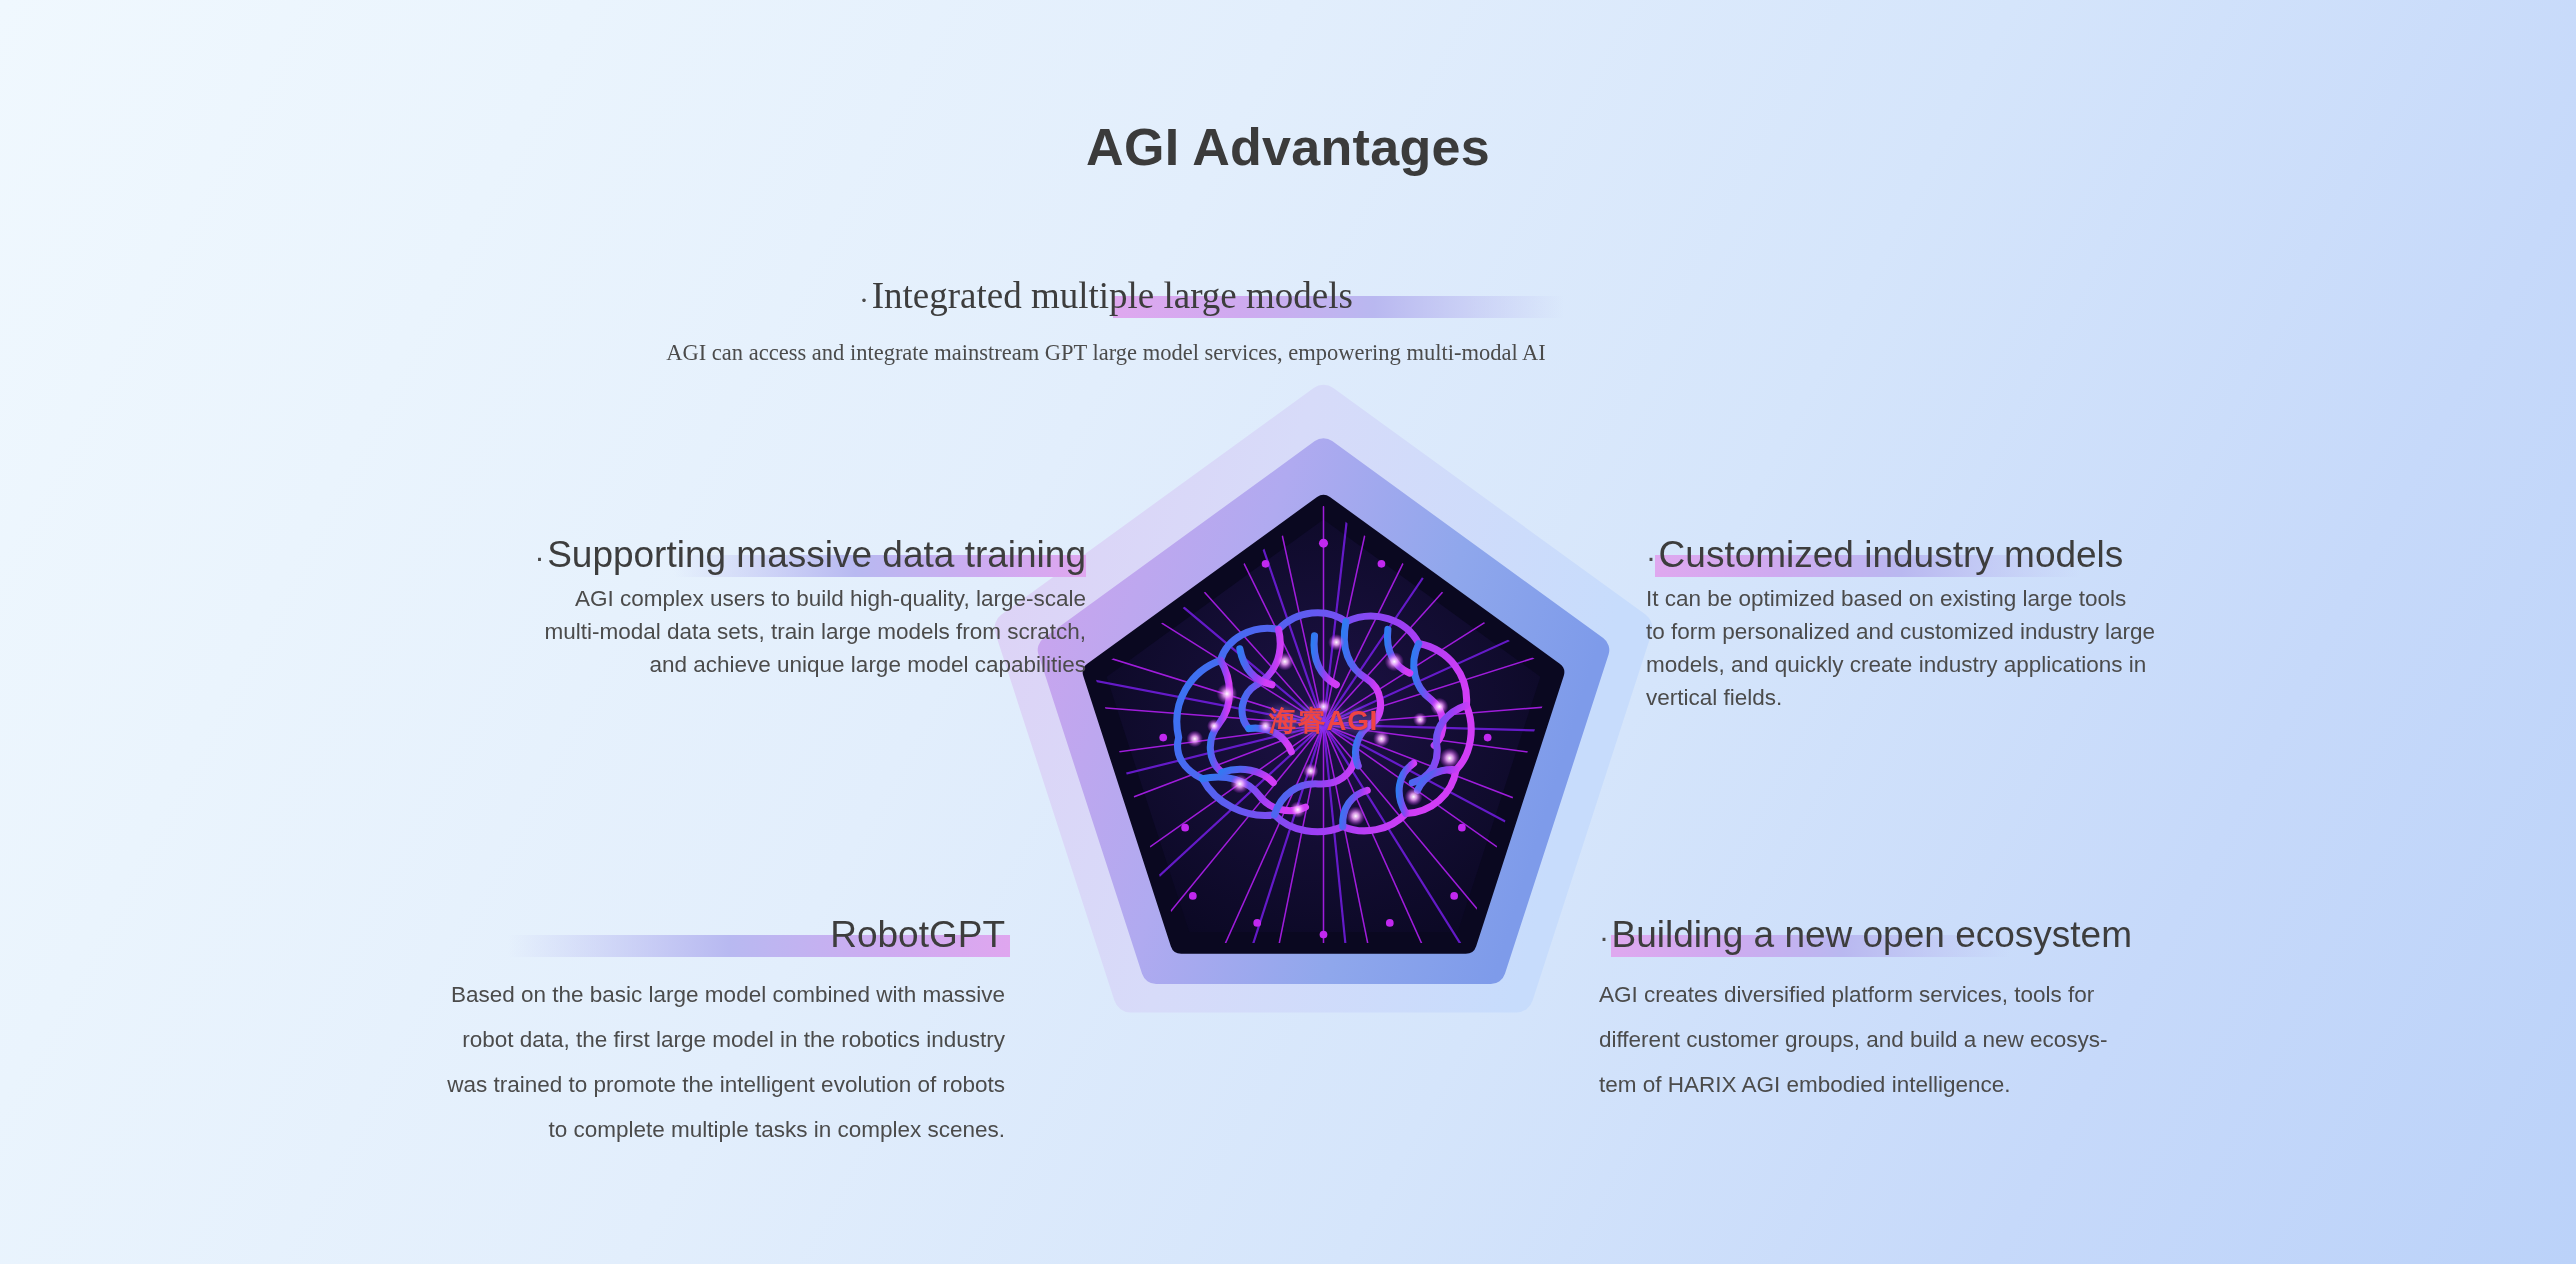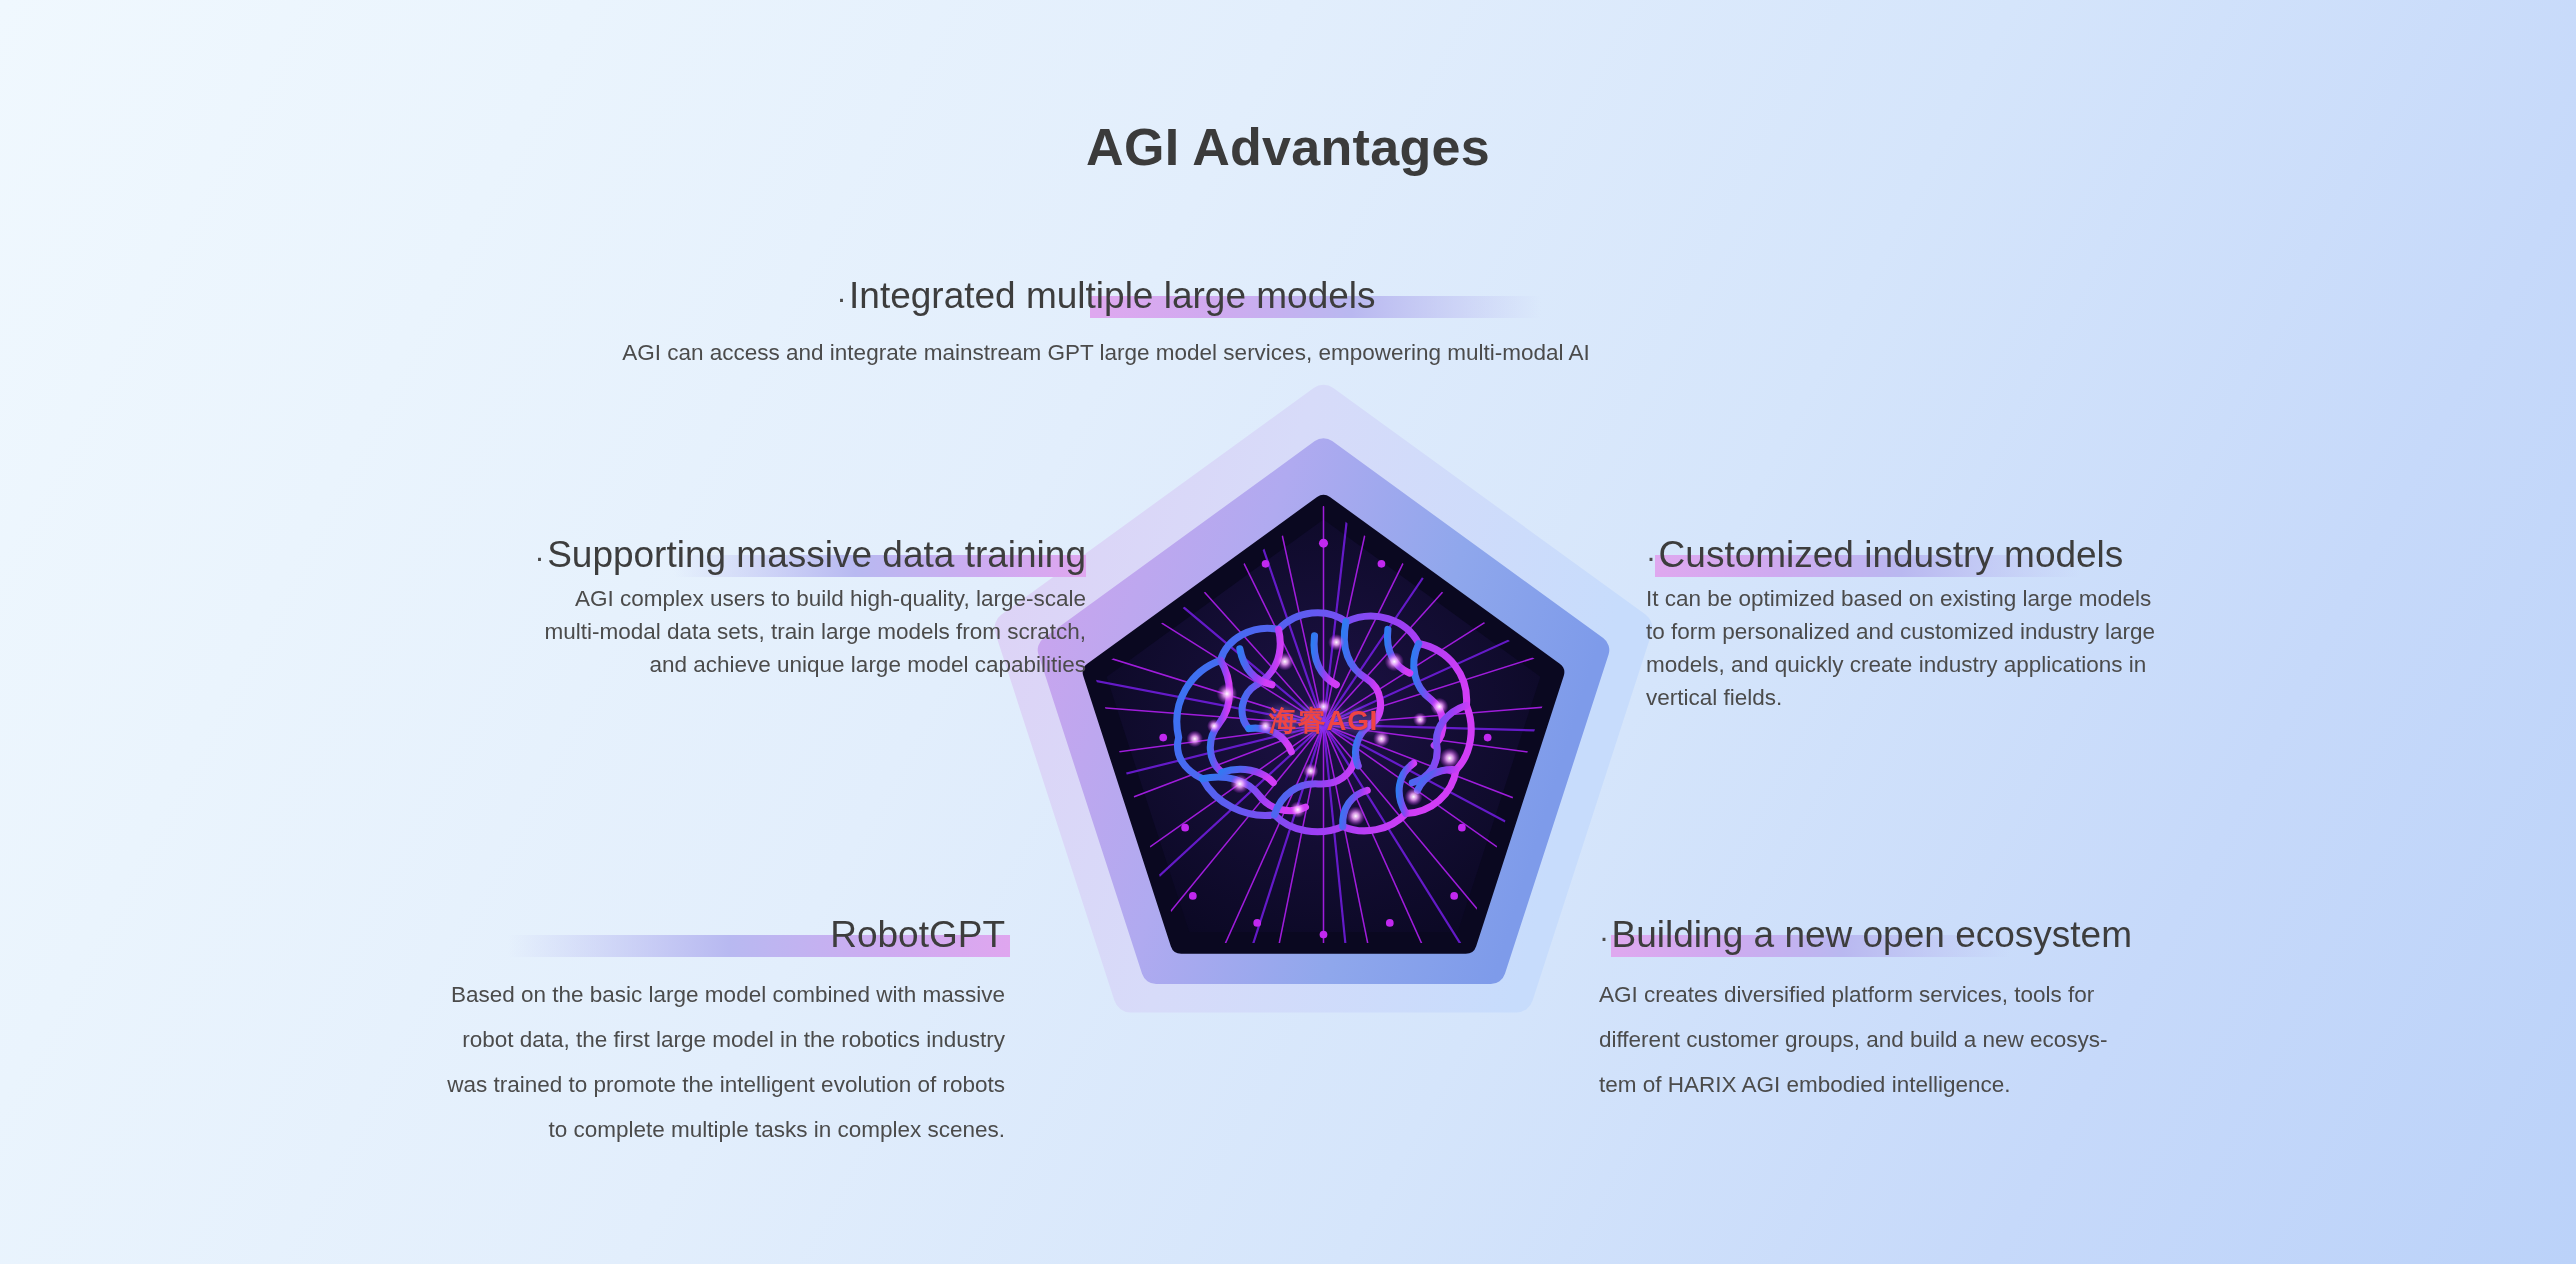--- a/index.html
+++ b/index.html
@@ -41,21 +41,21 @@
   .body{
     font-size:22.5px; color:#4b4b4b; line-height:1.46; font-weight:400;
   }
   .body .ln{ display:block; white-space:nowrap; }
 
   
   .hl-ltr{ background:linear-gradient(90deg,#dfa8ef 0%,#cfaaf0 28%,#b9b8f0 58%,rgba(186,200,244,0) 100%); }
   .hl-rtl{ background:linear-gradient(90deg,rgba(186,205,245,0) 0%,#b8b9f1 44%,#ceabf1 76%,#dfa6ef 100%); }
 
   
-  #blk-top{ left:0; top:277px; width:2212px; text-align:center; }
+  #blk-top{ left:0; top:277px; width:2212px; text-align:center;font-family:Liberation Serif, serif; }
   #blk-top .head{ }
   #blk-top .hl{ left:254px; width:451px; }
   #blk-top .body{ margin-top:20px; text-align:center; }
 
   #blk-left-top{ right:1490px; top:536px; text-align:right; }
   #blk-left-top .hl{ right:0; width:412px; }
   #blk-left-top .body{ margin-top:7.7px; text-align:right; }
 
   #blk-left-bottom{ right:1571px; top:916px; text-align:right; }
   #blk-left-bottom .hl{ right:-5.2px; width:502px; }
@@ -295,21 +295,21 @@
       <span class="ln">to complete multiple tasks in complex scenes.</span>
     </div>
   </div>
 
   <div class="block" id="blk-right-top">
     <div class="head">
       <span class="hl hl-ltr"></span>
       <span class="bullet">·</span><span class="htext">Customized industry models</span>
     </div>
     <div class="body">
-      <span class="ln">It can be optimized based on existing large models</span>
+      <span class="ln">It can be optimized based on existing large tools</span>
       <span class="ln">to form personalized and customized industry large</span>
       <span class="ln">models, and quickly create industry applications in</span>
       <span class="ln">vertical fields.</span>
     </div>
   </div>
 
   <div class="block" id="blk-right-bottom">
     <div class="head">
       <span class="hl hl-ltr"></span>
       <span class="bullet">·</span><span class="htext">Building a new open ecosystem</span>

